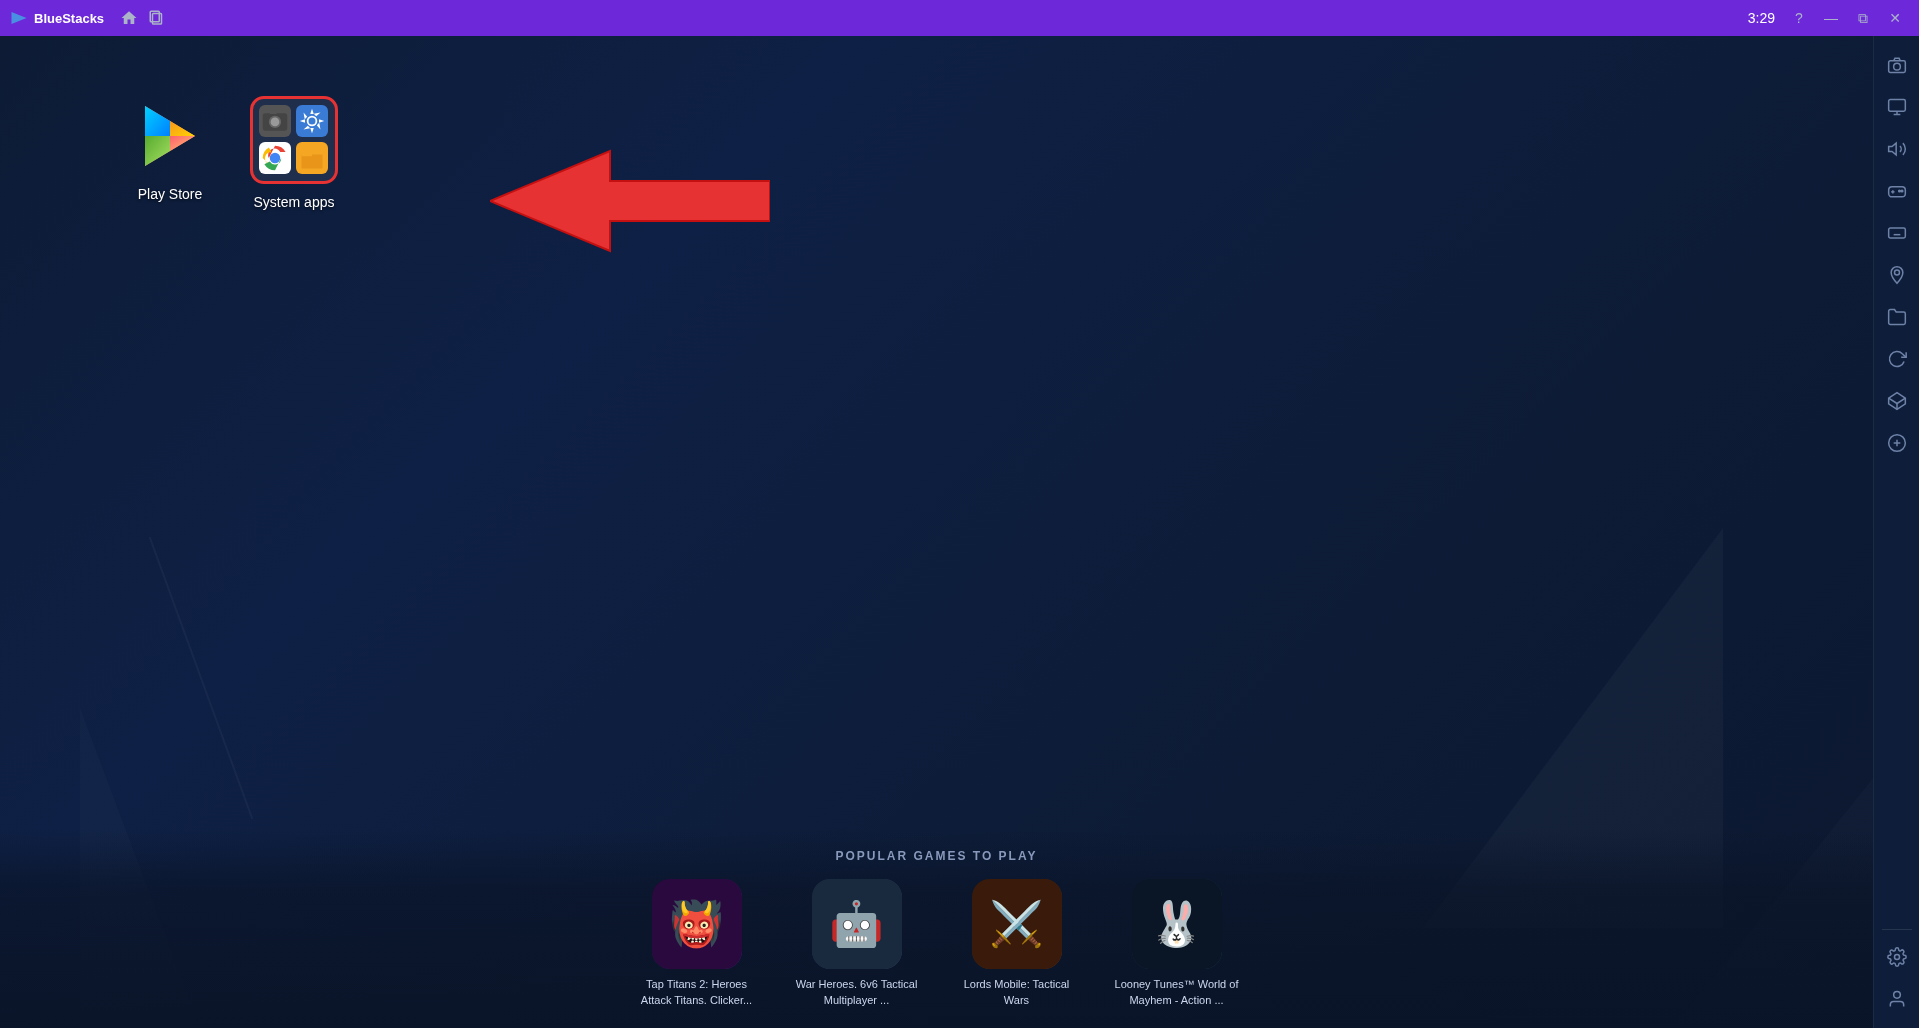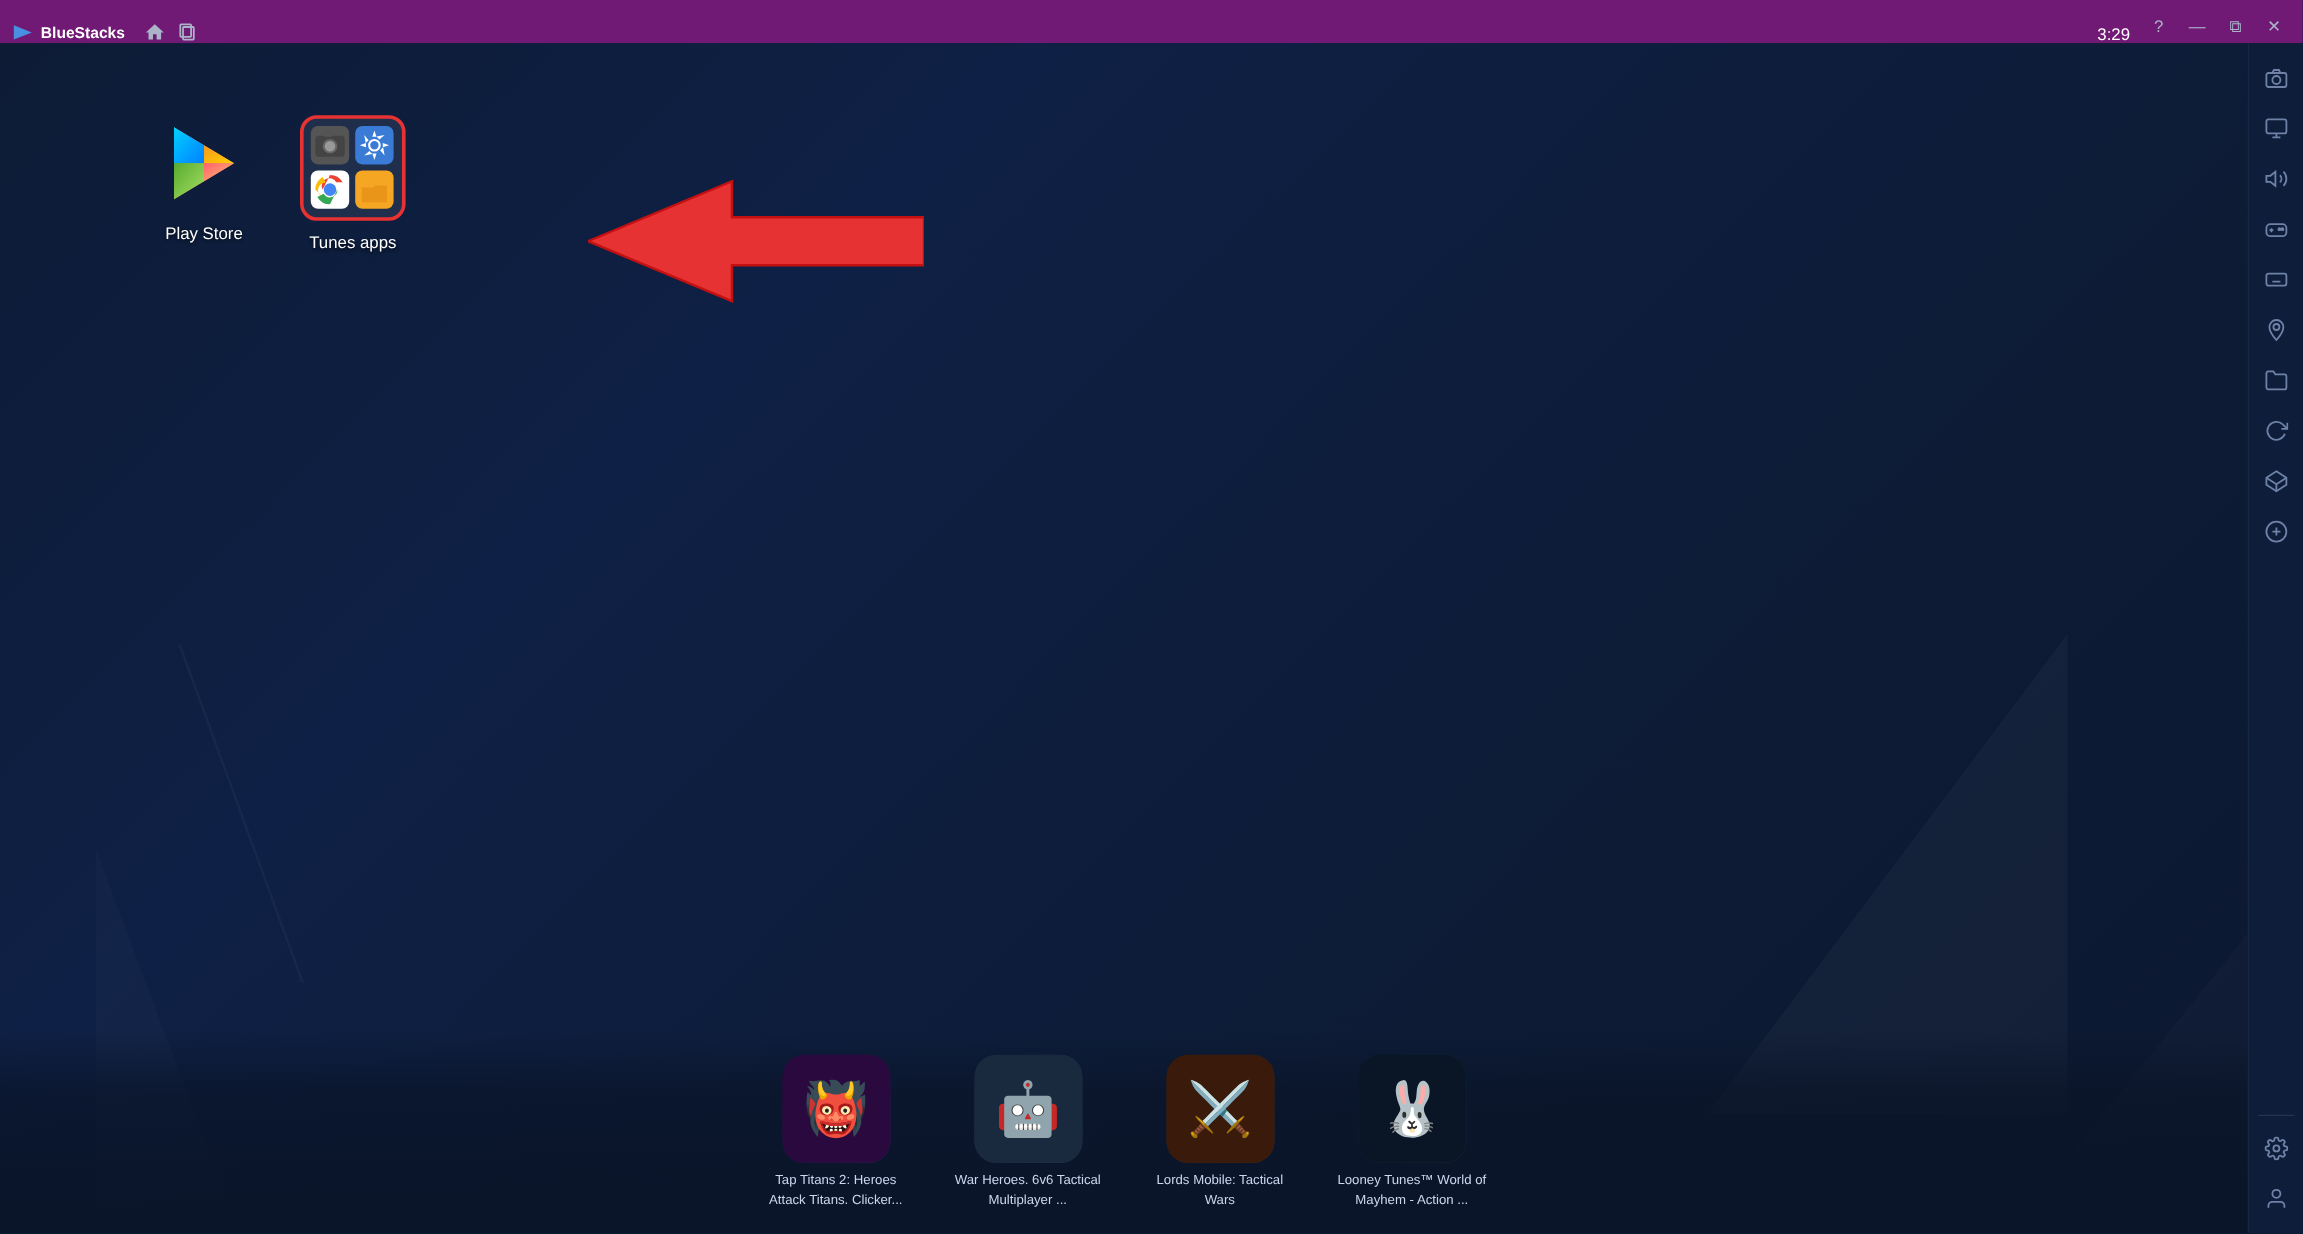--- a/index.html
+++ b/index.html
@@ -10,23 +10,23 @@
       font-family: 'Segoe UI', Arial, sans-serif;
       background: #0d1b35;
       display: flex;
       flex-direction: column;
     }
 
     
     .titlebar {
       width: 100%;
       height: 36px;
-      background: #701a75;
-      display: flex;
-      align-items: flex-end;
+      background: #6d28d9;
+      display: flex;
+      align-items: center;
       padding: 0 10px;
       flex-shrink: 0;
     }
     .titlebar-logo {
       display: flex;
       align-items: center;
       gap: 6px;
       color: #fff;
       font-size: 13px;
       font-weight: 600;
@@ -404,32 +404,33 @@
           </div>
 
           <div class="folder-app-icon folder-files">
             <svg viewBox="0 0 32 32" width="28" height="28">
               <rect x="4" y="8" width="24" height="20" rx="2" fill="#f5a623"></rect>
               <rect x="4" y="12" width="24" height="16" rx="1" fill="#e8951a"></rect>
               <rect x="4" y="8" width="12" height="6" rx="1" fill="#f5a623"></rect>
             </svg>
           </div>
         </div>
-        <span class="app-label">Tunes apps</span>
+        <span class="app-label">System apps</span>
       </div>
     </div>
 
     <div class="arrow-container">
       <svg class="arrow-svg" viewBox="0 0 280 120">
 
         <polygon points="0,60 120,10 120,40 280,40 280,80 120,80 120,110" fill="#e63232" stroke="#c41010" stroke-width="2"></polygon>
       </svg>
     </div>
 
     <div class="popular-section">
+      <div class="popular-title">POPULAR GAMES TO PLAY</div>
       <div class="games-row">
 
         <div class="game-item">
           <div class="game-thumbnail" style="background: linear-gradient(135deg, #1a0a2e, #3d1c6e);">
 
             <svg viewBox="0 0 90 90" width="90" height="90" style="border-radius:18px">
               <rect width="90" height="90" rx="18" fill="#2a0a3e"></rect>
               <text x="45" y="60" text-anchor="middle" font-size="44" fill="#cc6600">👹</text>
             </svg>
           </div>

